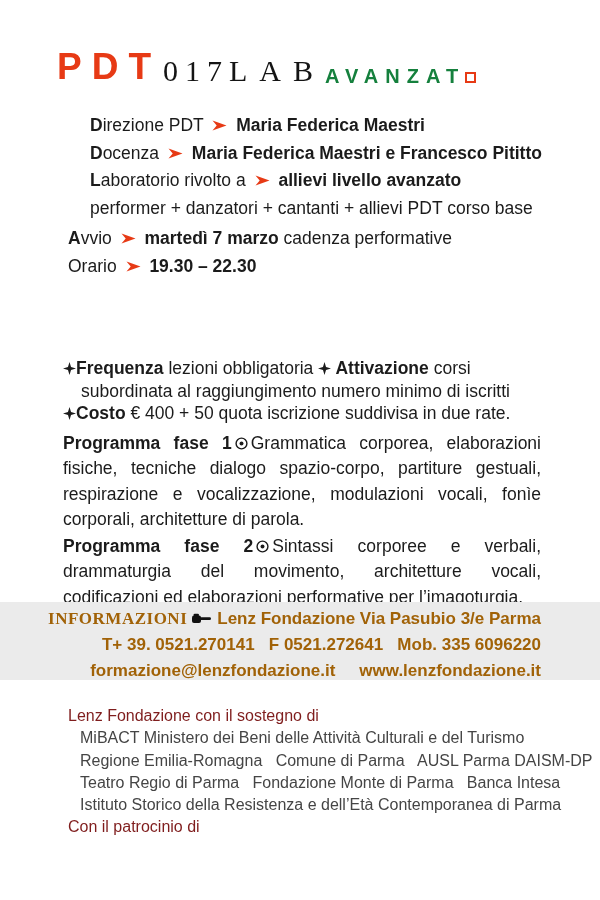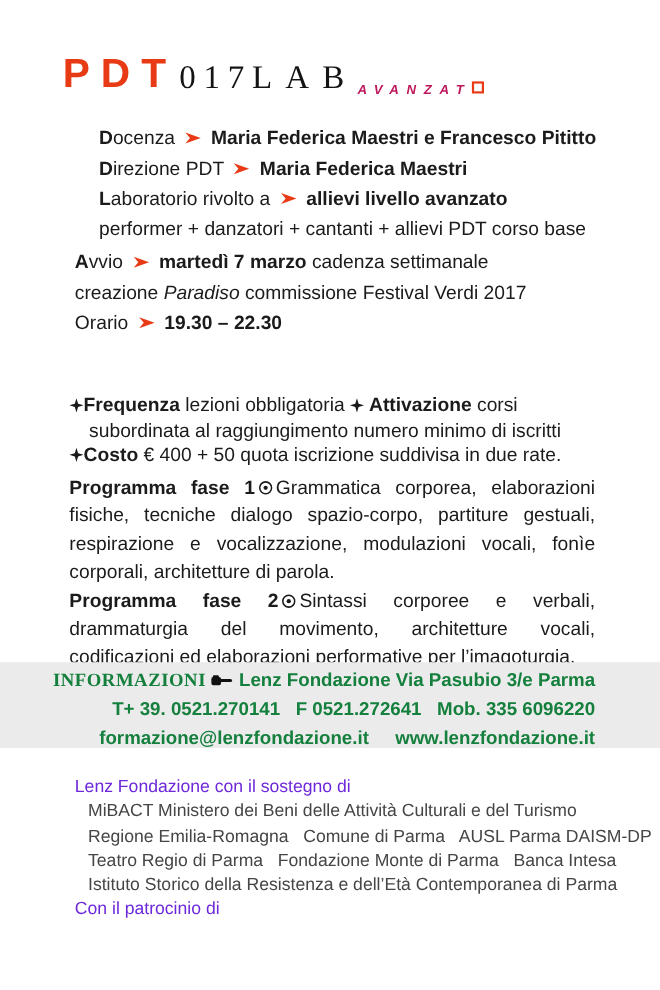--- a/index.html
+++ b/index.html
@@ -5,21 +5,21 @@
   html,body{margin:0;padding:0;background:#fff;}
   .page{position:relative;width:600px;height:900px;background:#ffffff;overflow:hidden;
         font-family:"Liberation Sans",sans-serif;color:#1b1b1b;}
 
   
   .wordmark{position:absolute;top:46px;left:57px;display:flex;align-items:flex-end;white-space:nowrap;}
   .brand-pdt{font-family:"Liberation Sans",sans-serif;font-weight:bold;font-size:37px;
              letter-spacing:10px;color:#e73a15;}
   .brand-num{font-family:"Liberation Serif",serif;font-size:30px;letter-spacing:7px;color:#141414;margin-left:2px;}
   .brand-lab{font-family:"Liberation Serif",serif;font-weight:normal;font-size:30px;letter-spacing:12px;color:#141414;}
-  .brand-av{font-size:12px;letter-spacing:7px;color:#be185d;font-weight:bold;font-style:italic;}
+  .brand-av{font-size:20px;letter-spacing:7px;color:#15803d;font-weight:bold;}
   .sq-o{display:inline-block;width:7px;height:7px;border:2px solid #e73a15;margin-left:0px;}
 
   
   .block-a{position:absolute;top:112px;left:90px;font-size:17.5px;line-height:27.5px;}
   .block-b{position:absolute;top:225px;left:68px;font-size:17.5px;line-height:27.5px;}
   .bullets{position:absolute;top:357px;left:63px;font-size:17.5px;line-height:22.5px;}
   .bullet-cont{padding-left:18px;}
   .prog{position:absolute;left:63px;width:478px;font-size:17.5px;line-height:25.5px;text-align:justify;}
   .prog1{top:413px;}
   .prog2{top:516px;}
@@ -29,76 +29,73 @@
 
   
   .arrow-icon{display:inline-block;width:15px;height:11px;margin:0 4px;vertical-align:baseline;}
   .star-icon{display:inline-block;width:13px;height:13px;vertical-align:-1px;}
   .fisheye-icon{display:inline-block;width:13px;height:13px;vertical-align:-1px;margin:0 3px;}
   .hand-icon{display:inline-block;width:20px;height:12px;vertical-align:-1px;margin:0 5px;}
 
   
   .band{position:absolute;top:602px;left:0;width:600px;height:78px;background:#ebebeb;
         box-sizing:border-box;padding:4px 59px 0 0;text-align:right;
-        font-size:17px;line-height:26px;font-weight:bold;color:#15803d;}
+        font-size:17px;line-height:26px;font-weight:bold;color:#a16207;}
   .band .serif-label{font-family:"Liberation Serif",serif;font-weight:bold;letter-spacing:0.5px;}
   .band .gap{display:inline-block;width:24px;}
 
   
   .credits{position:absolute;top:705px;left:68px;font-size:16px;line-height:22.3px;color:#454545;}
-  .credits .intro{color:#6d28d9;}
+  .credits .intro{color:#7f1d1d;}
   .pre{white-space:pre-wrap;margin-left:12px;}
 </style>
 </head>
 <body>
 
 <div class="page">
 
   <div class="wordmark">
     <span class="brand-pdt">PDT</span>
     <span class="brand-num">017</span>
     <span class="brand-lab">LAB</span>
     <span class="brand-av"><span>AVANZAT</span><span class="sq-o"></span></span>
   </div>
 
   <div class="block-a">
     <div>
+      <span class="b">D</span><span>irezione PDT</span>
+      <svg class="arrow-icon" viewBox="0 0 14 11">
+          <polygon points="0,0.5 14,5.5 0,10.5 4.2,5.5" fill="#e73a15"></polygon>
+        </svg>
+      <span class="b">Maria Federica Maestri</span>
+    </div>
+    <div>
       <span class="b">D</span><span>ocenza</span>
       <svg class="arrow-icon" viewBox="0 0 14 11">
           <polygon points="0,0.5 14,5.5 0,10.5 4.2,5.5" fill="#e73a15"></polygon>
         </svg>
       <span class="b">Maria Federica Maestri e Francesco Pititto</span>
-    </div>
-    <div>
-      <span class="b">D</span><span>irezione PDT</span>
-      <svg class="arrow-icon" viewBox="0 0 14 11">
-          <polygon points="0,0.5 14,5.5 0,10.5 4.2,5.5" fill="#e73a15"></polygon>
-        </svg>
-      <span class="b">Maria Federica Maestri</span>
     </div>
     <div>
       <span class="b">L</span><span>aboratorio rivolto a</span>
       <svg class="arrow-icon" viewBox="0 0 14 11">
           <polygon points="0,0.5 14,5.5 0,10.5 4.2,5.5" fill="#e73a15"></polygon>
         </svg>
       <span class="b">allievi livello avanzato</span>
     </div>
     <div>performer + danzatori + cantanti + allievi PDT corso base</div>
   </div>
 
   <div class="block-b">
     <div>
       <span class="b">A</span><span>vvio</span>
       <svg class="arrow-icon" viewBox="0 0 14 11">
           <polygon points="0,0.5 14,5.5 0,10.5 4.2,5.5" fill="#e73a15"></polygon>
         </svg>
-      <span class="b">martedì 7 marzo</span><span> cadenza settimanale</span>
-    </div>
-    <div>
-      <span>creazione </span><span class="it">Paradiso</span><span> commissione Festival Verdi 2017</span>
+      <span class="b">martedì 7 marzo</span><span> cadenza performative</span>
     </div>
     <div>
       <span>Orario</span>
       <svg class="arrow-icon" viewBox="0 0 14 11">
           <polygon points="0,0.5 14,5.5 0,10.5 4.2,5.5" fill="#e73a15"></polygon>
         </svg>
       <span class="b">19.30 – 22.30</span>
     </div>
   </div>
 

